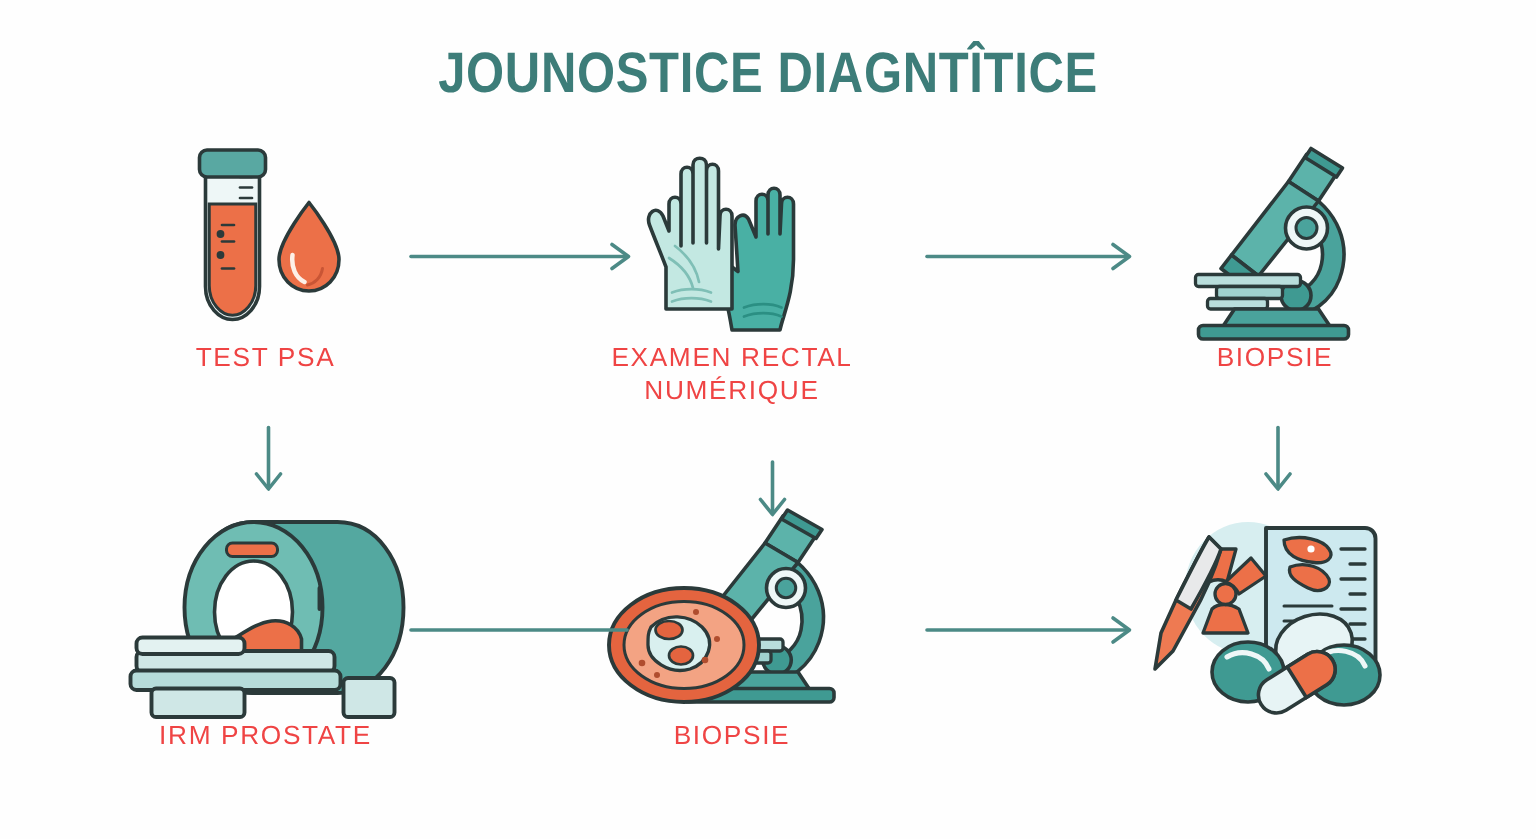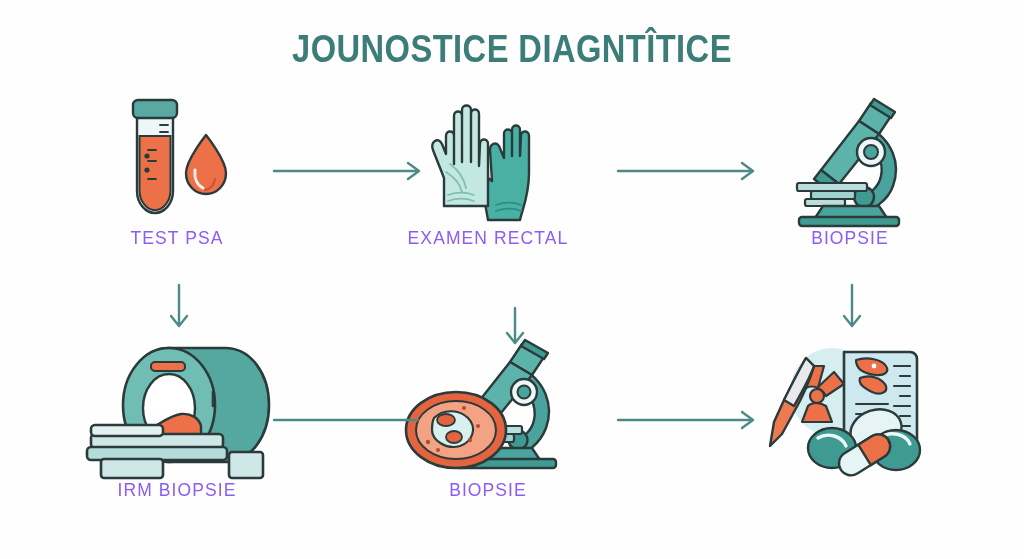--- a/index.html
+++ b/index.html
@@ -43,21 +43,21 @@
   .icon-box {
     height: 150px;
     display: flex;
     align-items: center;
     justify-content: center;
   }
   .step-label {
     font-size: 17.5px;
     font-weight: 500;
     letter-spacing: 1.1px;
-    color: #8b5cf6;
+    color: #ef4444;
     line-height: 1.25;
     font-family: "Liberation Sans", sans-serif;
   }
 
   .r1 { top: 78px; }
   .r2 { top: 330px; }
   .c1 { left: 62px; }
   .c2 { left: 373px; }
   .c3 { left: 735px; }
 
@@ -121,20 +121,21 @@
         <g fill="none" stroke="#7fbfb6" stroke-width="1.8" stroke-linecap="round">
           <path d="M42 86 C50 92 56 100 58 110"></path>
           <path d="M38 94 C46 99 52 106 54 114"></path>
           <path d="M40 117 C48 114 58 114 66 117"></path>
           <path d="M40 123 C48 120 58 120 66 123"></path>
         </g>
       </svg>
     </div>
     <div class="step-label">
       <div>EXAMEN RECTAL</div>
+      <div>NUMÉRIQUE</div>
     </div>
   </div>
 
   <div class="step r1 c3">
     <div class="icon-box">
       <svg width="150" height="150" viewBox="0 0 150 150">
 
         <path d="M92 48 C118 62 126 86 118 108 C112 124 98 132 86 133 L86 118 C96 116 104 108 106 98 C109 84 102 70 86 62 Z" fill="#4aa39c" stroke="#2b3a3a" stroke-width="2.4" stroke-linejoin="round"></path>
 
         <path d="M96 25 L116 38 L104 56 L84 43 Z" fill="#5cb3aa" stroke="#2b3a3a" stroke-width="2.4" stroke-linejoin="round"></path>
@@ -180,21 +181,21 @@
 
         <rect x="14" y="104" width="132" height="14" rx="4" fill="#cfe7e6" stroke="#2b3a3a" stroke-width="2.6"></rect>
         <rect x="14" y="95" width="72" height="11" rx="4" fill="#e3f2f1" stroke="#2b3a3a" stroke-width="2.6"></rect>
         <rect x="10" y="117" width="140" height="13" rx="4" fill="#b6dcda" stroke="#2b3a3a" stroke-width="2.6"></rect>
 
         <rect x="24" y="129" width="62" height="19" rx="3" fill="#cfe7e6" stroke="#2b3a3a" stroke-width="2.6"></rect>
         <rect x="152" y="122" width="34" height="26" rx="3" fill="#cfe7e6" stroke="#2b3a3a" stroke-width="2.6"></rect>
       </svg>
     </div>
     <div class="step-label">
-      <div>IRM BIOPSIE</div>
+      <div>IRM PROSTATE</div>
     </div>
   </div>
 
   <div class="step r2 c2">
     <div class="icon-box">
       <svg width="180" height="150" viewBox="0 0 180 150">
 
         <path d="M120 36 C148 50 156 76 148 98 C142 114 128 124 116 126 L116 110 C126 108 134 100 136 90 C139 76 132 60 116 52 Z" fill="#4aa39c" stroke="#2b3a3a" stroke-width="2.4" stroke-linejoin="round"></path>
         <path d="M124 14 L146 27 L134 45 L112 32 Z" fill="#5cb3aa" stroke="#2b3a3a" stroke-width="2.4" stroke-linejoin="round"></path>
         <path d="M127 10 L150 23 L146 29 L123 16 Z" fill="#3f9a92" stroke="#2b3a3a" stroke-width="2.4" stroke-linejoin="round"></path>

